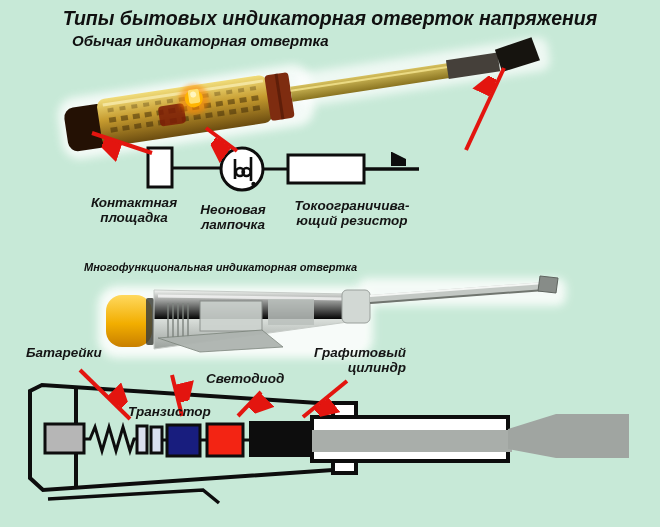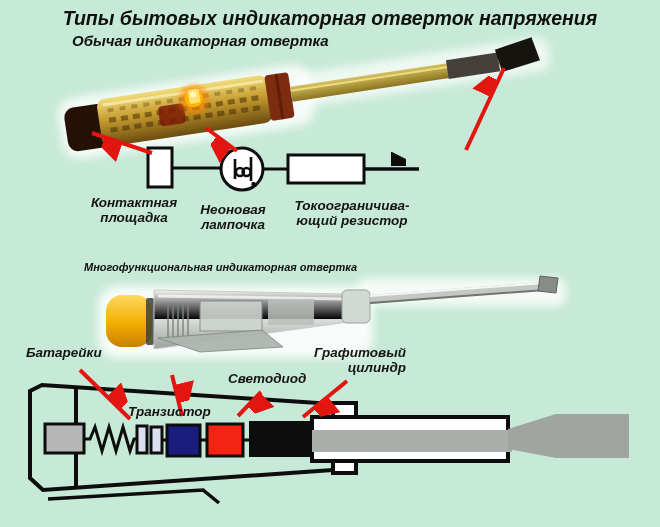--- a/index.html
+++ b/index.html
@@ -165,16 +165,16 @@
 
   <div class="lbl" style="left:192px;top:202px;width:82px;">Неоновая
 лампочка</div>
   <div class="lbl" style="left:88px;top:195px;width:92px;">Контактная
 площадка</div>
   <div class="lbl" style="left:283px;top:198px;width:138px;">Токоограничива-
 ющий резистор</div>
 
   <div class="lbl" style="left:26px;top:345px;">Батарейки</div>
   <div class="lbl" style="left:128px;top:356px;margin-top:48px;">Транзистор</div>
-  <div class="lbl" style="left:228px;top:371px;">Светодиод</div>
+  <div class="lbl" style="left:206px;top:371px;">Светодиод</div>
   <div class="lbl" style="left:314px;top:345px;width:92px;text-align:right;">Графитовый
 цилиндр</div>
 </div>
 
 </body></html>

